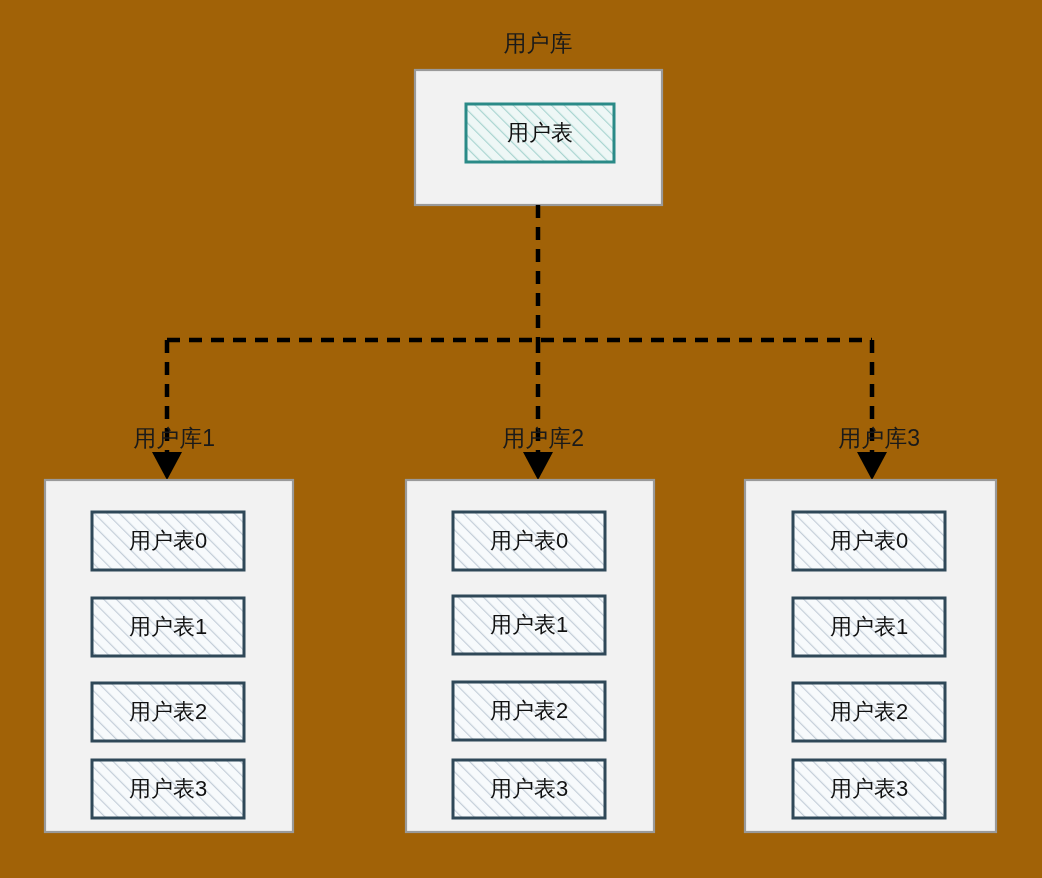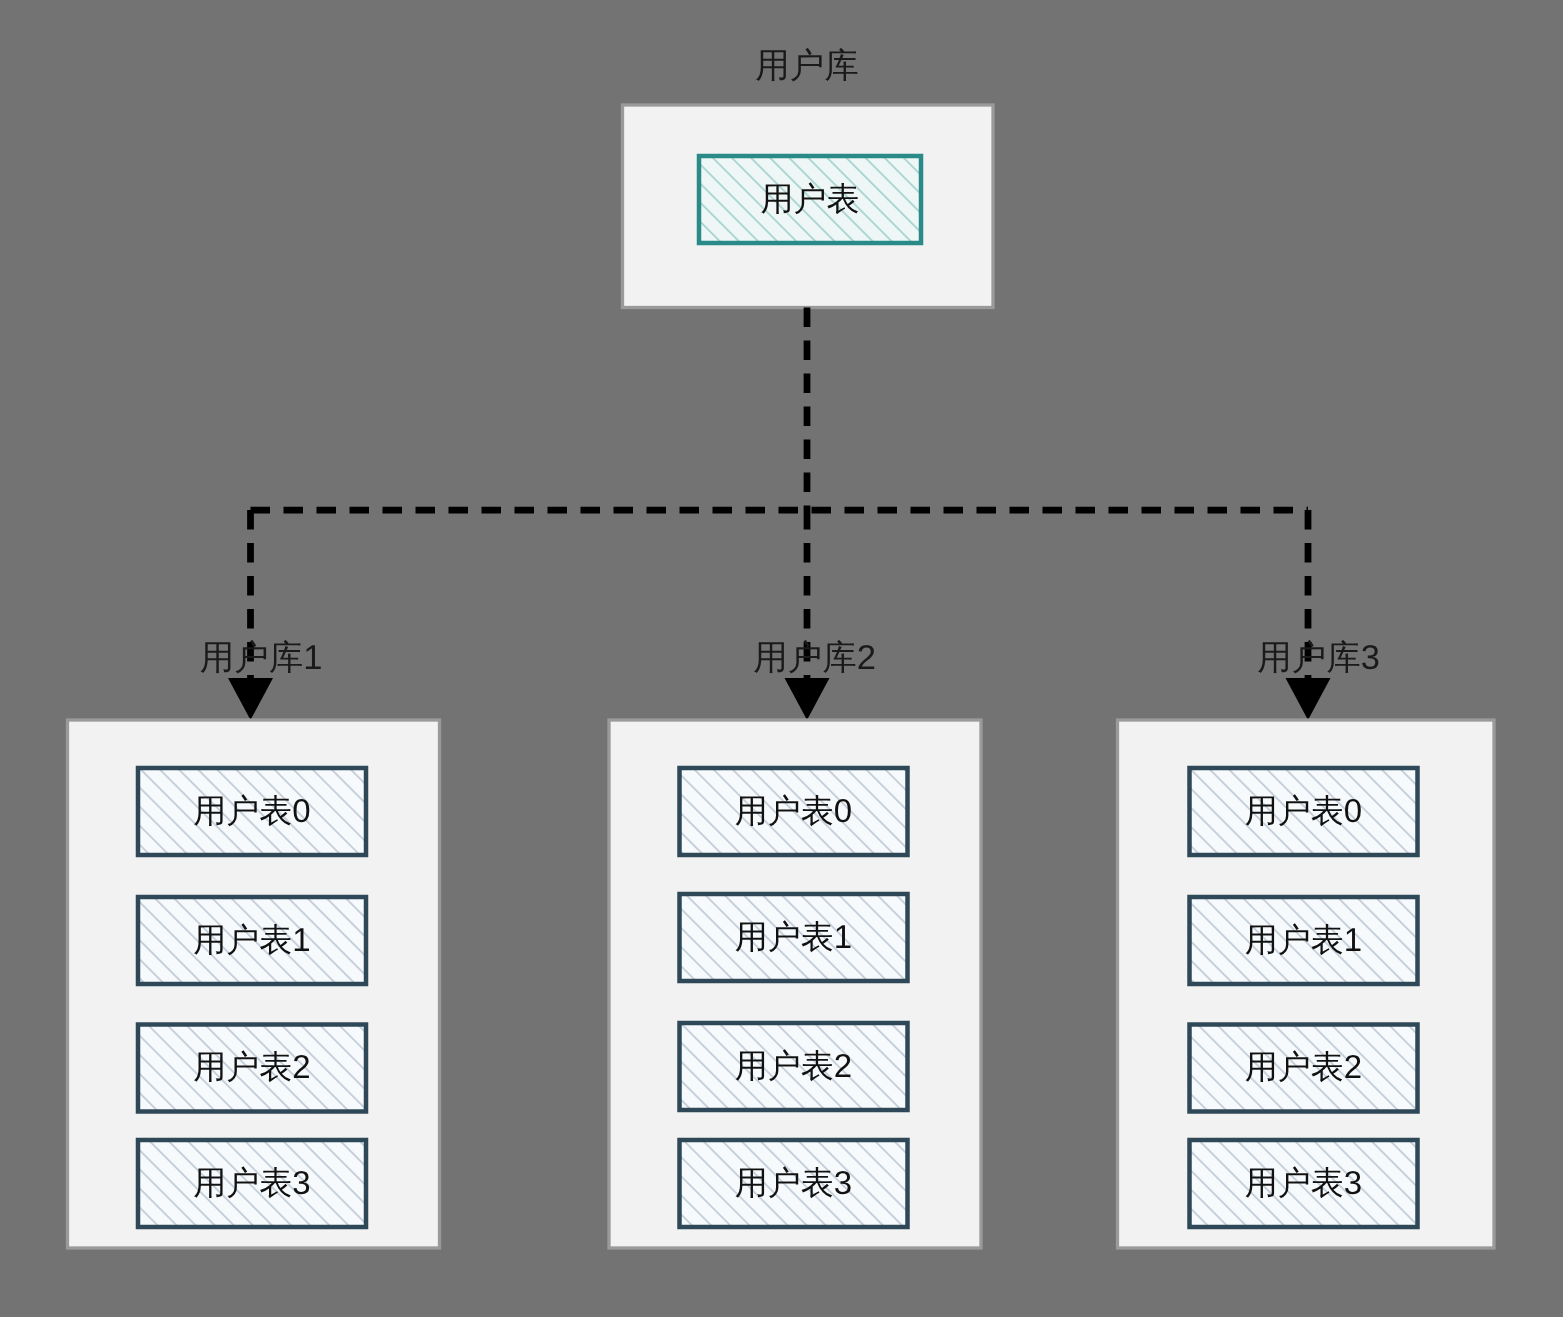--- a/index.html
+++ b/index.html
@@ -11,21 +11,21 @@
   body {
     width: 1042px;
     height: 878px;
     font-family: "Liberation Sans", "DejaVu Sans", sans-serif;
     overflow: hidden;
   }
   #diagram-root {
     position: relative;
     width: 1042px;
     height: 878px;
-    background: #737373;
+    background: #a16207;
   }
   svg.diagram-canvas {
     position: absolute;
     top: 0;
     left: 0;
     width: 1042px;
     height: 878px;
     display: block;
   }
   .db-container-rect {

